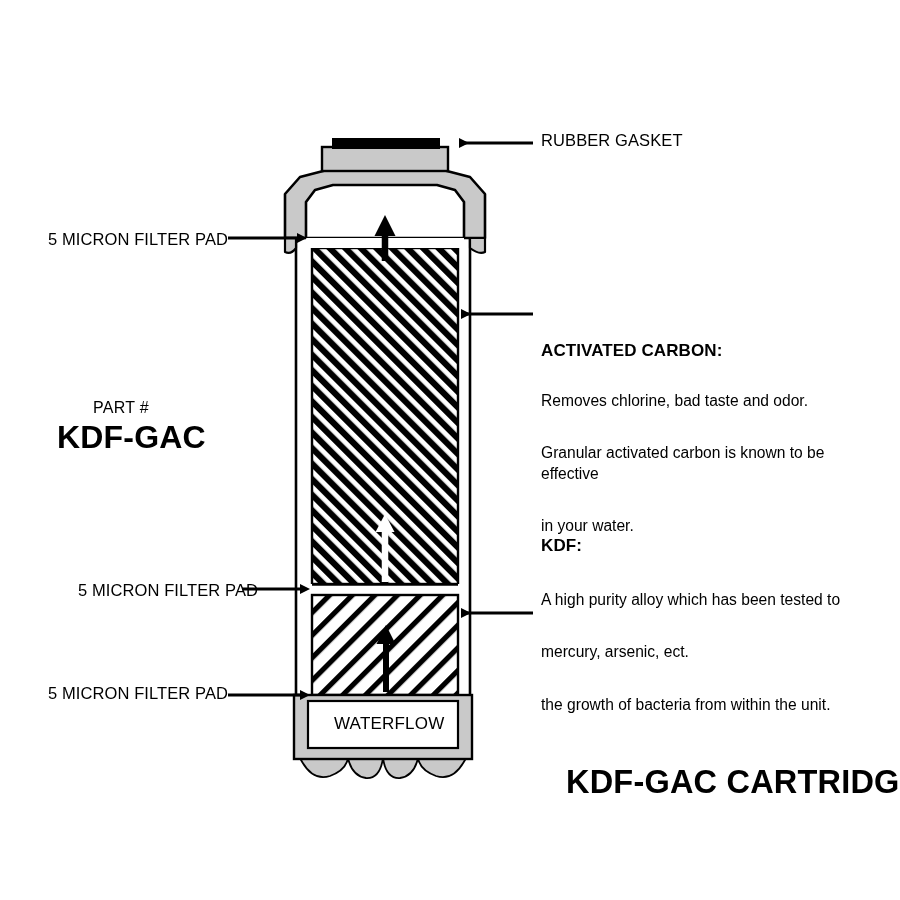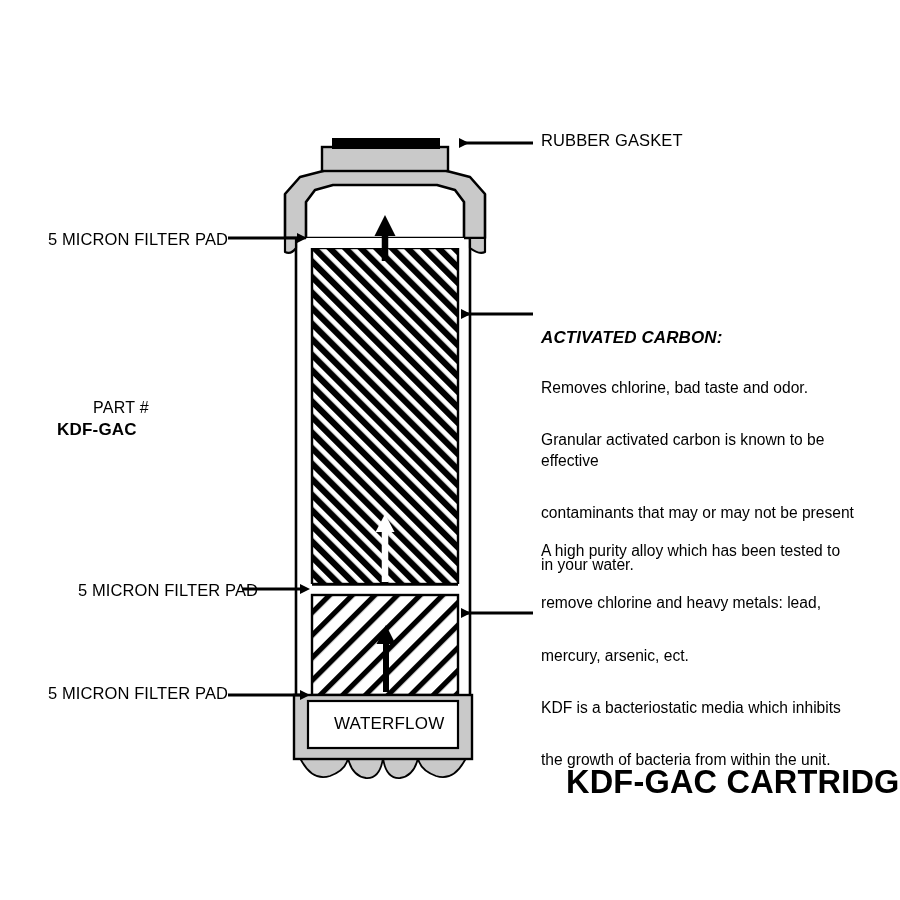--- a/index.html
+++ b/index.html
@@ -53,21 +53,21 @@
     font-weight: 400;
     line-height: 1.30;
     white-space: normal;
   }
   .part-hash {
     font-size: 16px;
     font-weight: 400;
     letter-spacing: 0.3px;
   }
   .part-num {
-    font-size: 17px;
+    font-size: 32px;
     font-weight: bold;
     letter-spacing: 0.2px;
   }
   .title-main {
     font-size: 32.5px;
     font-weight: bold;
     letter-spacing: 0.2px;
   }
   .waterflow-lbl {
     font-size: 17px;
@@ -195,32 +195,30 @@
 
   <div class="txt label-caps" id="lbl-gasket">RUBBER GASKET</div>
 
   <div class="txt label-caps" id="lbl-pad-top">5 MICRON FILTER PAD</div>
 
   <div class="txt label-caps" id="lbl-pad-mid">5 MICRON FILTER PAD</div>
 
   <div class="txt label-caps" id="lbl-pad-bot">5 MICRON FILTER PAD</div>
 
   <div class="txt" id="blk-gac">
-    <div class="heading-bold" style="margin-top:3px;font-style:italic;">ACTIVATED CARBON:</div>
+    <div class="heading-bold" style="margin-top:16px;">ACTIVATED CARBON:</div>
     <div class="body-text" style="">Removes chlorine, bad taste and odor.</div>
     <div class="body-text">Granular activated carbon is known to be effective</div>
-    <div class="body-text">contaminants that may or may not be present</div>
     <div class="body-text">in your water.</div>
   </div>
 
   <div class="txt" id="blk-kdf">
+    <div class="heading-bold">KDF:</div>
     <div class="body-text" style="margin-top:4px;">A high purity alloy which has been tested to</div>
-    <div class="body-text">remove chlorine and heavy metals: lead,</div>
     <div class="body-text">mercury, arsenic, ect.</div>
-    <div class="body-text">KDF is a bacteriostatic media which inhibits</div>
     <div class="body-text">the growth of bacteria from within the unit.</div>
   </div>
 
   <div class="txt part-hash" id="part-hash-txt">PART #</div>
 
   <div class="txt part-num" id="part-num-txt">KDF-GAC</div>
 
   <div class="txt waterflow-lbl" id="waterflow-txt">WATERFLOW</div>
 
   <div class="txt title-main" id="title-txt">KDF-GAC CARTRIDGE</div>

